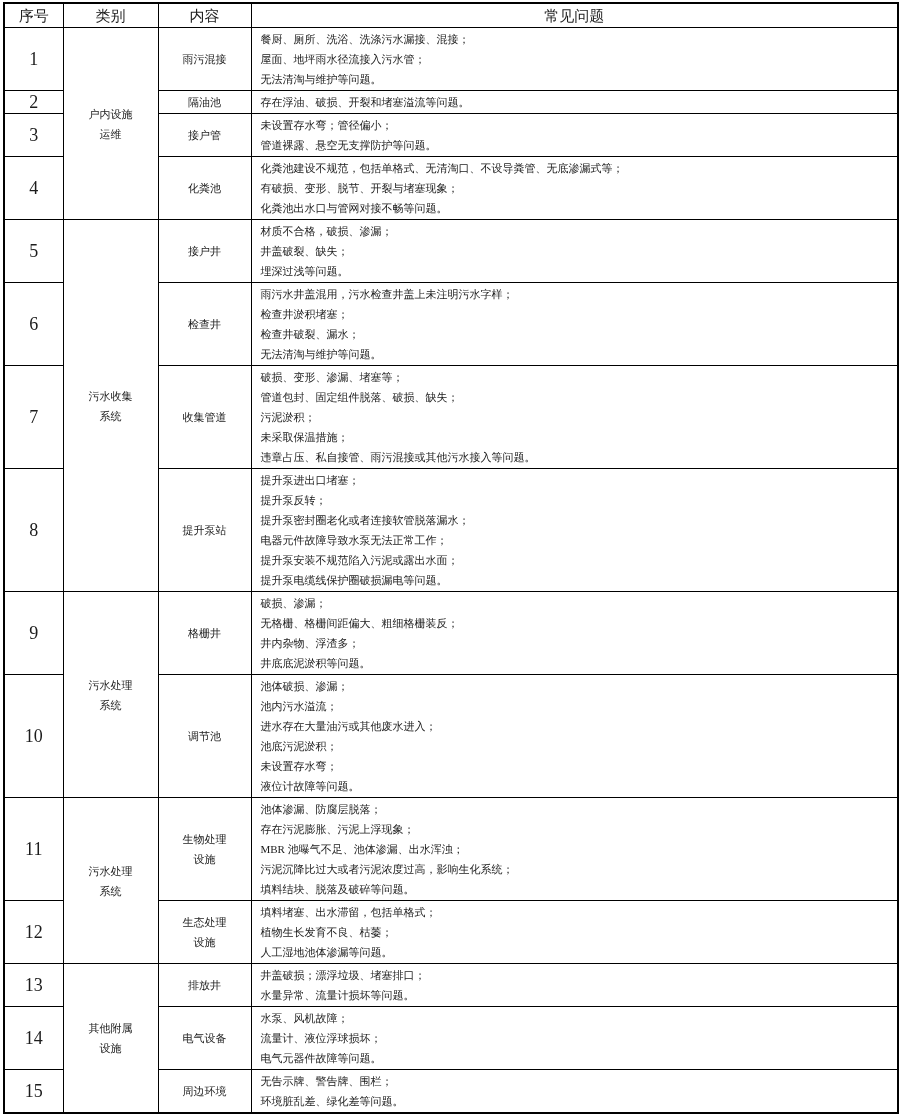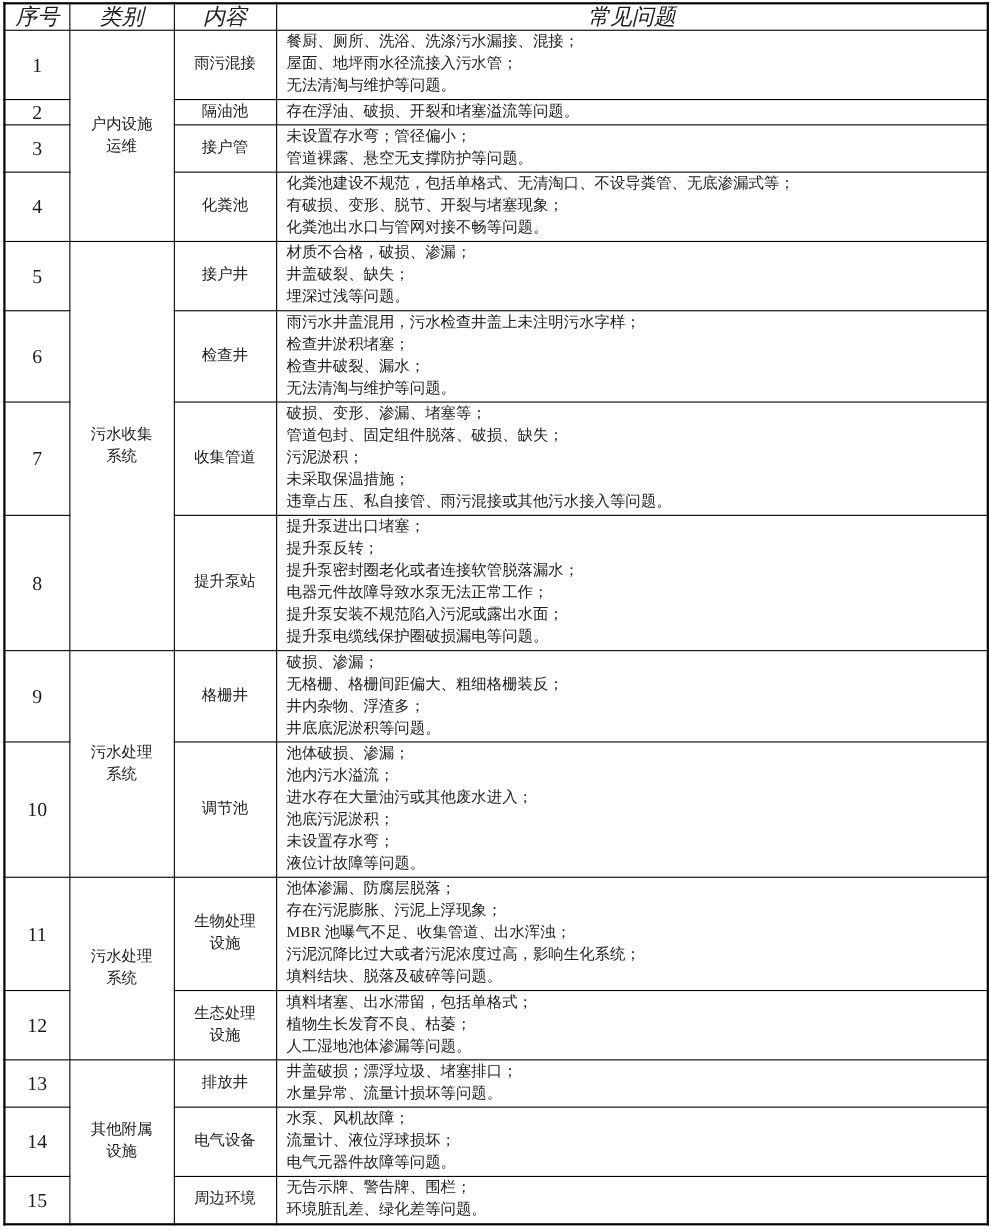--- a/index.html
+++ b/index.html
@@ -20,30 +20,29 @@
   table.doc-table {
     border-collapse: collapse;
     table-layout: fixed;
     width: 894px;
     border: 2px solid #000;
   }
   .doc-table th, .doc-table td {
     border: 1px solid #000;
     padding: 1px 0;
     vertical-align: middle;
-    font-size: 14px;
+    font-size: 11px;
     line-height: 20px;
     font-weight: normal;
     overflow: hidden;
   }
   .doc-table th {
     height: 21px;
     text-align: center;
-    font-size: 20px;
-    font-style: italic;
+    font-size: 15px;
   }
   col.c-no      { width: 59px; }
   col.c-cat     { width: 95px; }
   col.c-content { width: 93px; }
   col.c-prob    { width: 647px; }
   td.num-cell {
     text-align: center;
     font-size: 18px;
   }
   td.cat-cell, td.content-cell {
@@ -214,21 +213,21 @@
             <div class="line">污水处理</div>
             <div class="line">系统</div>
           </td>
           <td class="content-cell">
             <div class="line">生物处理</div>
             <div class="line">设施</div>
           </td>
           <td class="prob-cell">
             <div class="line">池体渗漏、防腐层脱落；</div>
             <div class="line">存在污泥膨胀、污泥上浮现象；</div>
-            <div class="line">MBR 池曝气不足、收集管道、出水浑浊；</div>
+            <div class="line">MBR 池曝气不足、池体渗漏、出水浑浊；</div>
             <div class="line">污泥沉降比过大或者污泥浓度过高，影响生化系统；</div>
             <div class="line">填料结块、脱落及破碎等问题。</div>
           </td>
         </tr>
         <tr>
           <td class="num-cell">12</td>
           <td class="content-cell">
             <div class="line">生态处理</div>
             <div class="line">设施</div>
           </td>

